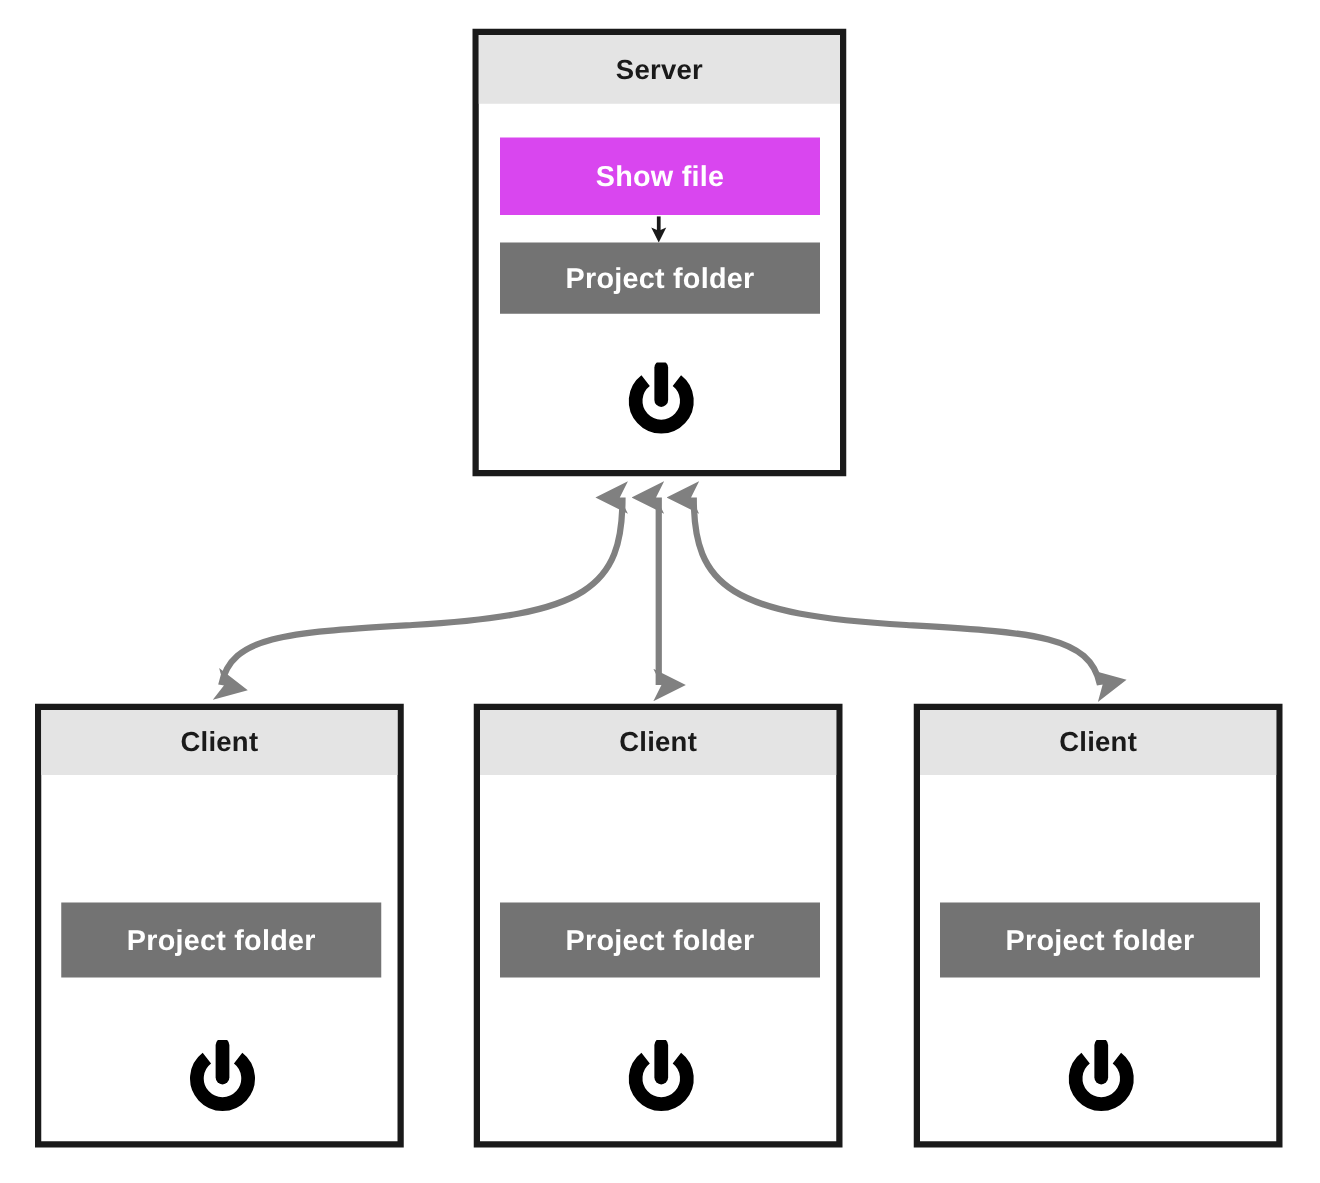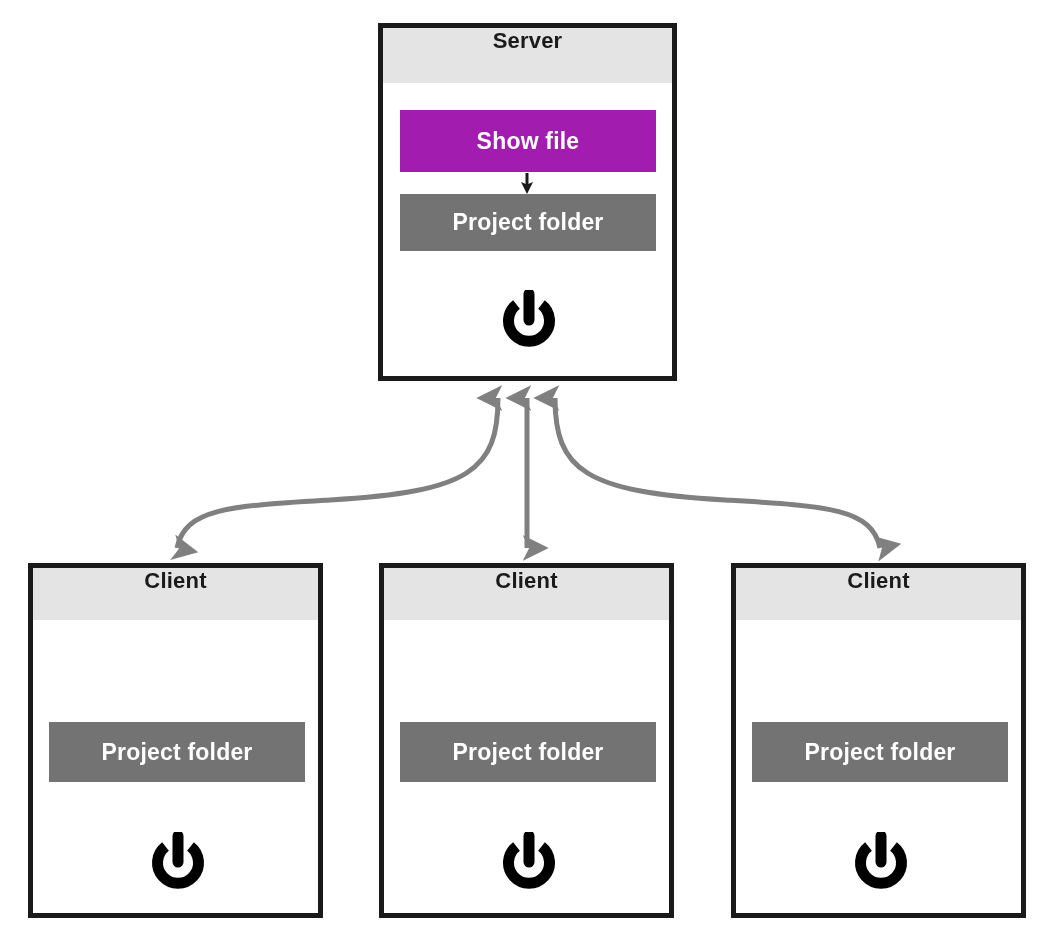--- a/index.html
+++ b/index.html
@@ -25,20 +25,21 @@
     border: 5px solid #1a1a1a;
     background: #ffffff;
   }
   .machine-header {
     position: absolute;
     left: 0;
     top: 0;
     right: 0;
     background: #e4e4e4;
     display: flex;
+    align-items: center;
     justify-content: center;
   }
   .machine-title {
     font-weight: bold;
     font-size: 22px;
     color: #1a1a1a;
     letter-spacing: 0.2px;
   }
 
   
@@ -49,21 +50,21 @@
     justify-content: center;
     box-sizing: border-box;
   }
   .bar-label {
     font-weight: bold;
     font-size: 23px;
     color: #ffffff;
     letter-spacing: 0.2px;
     line-height: 1;
   }
-  .bar-teal { background: #a21caf; }
+  .bar-teal { background: #d946ef; }
   .bar-orange { background: #737373; }
 
   
   .power-icon {
     position: absolute;
   }
   .power-icon svg { display: block; }
 
   
   #connectors {

